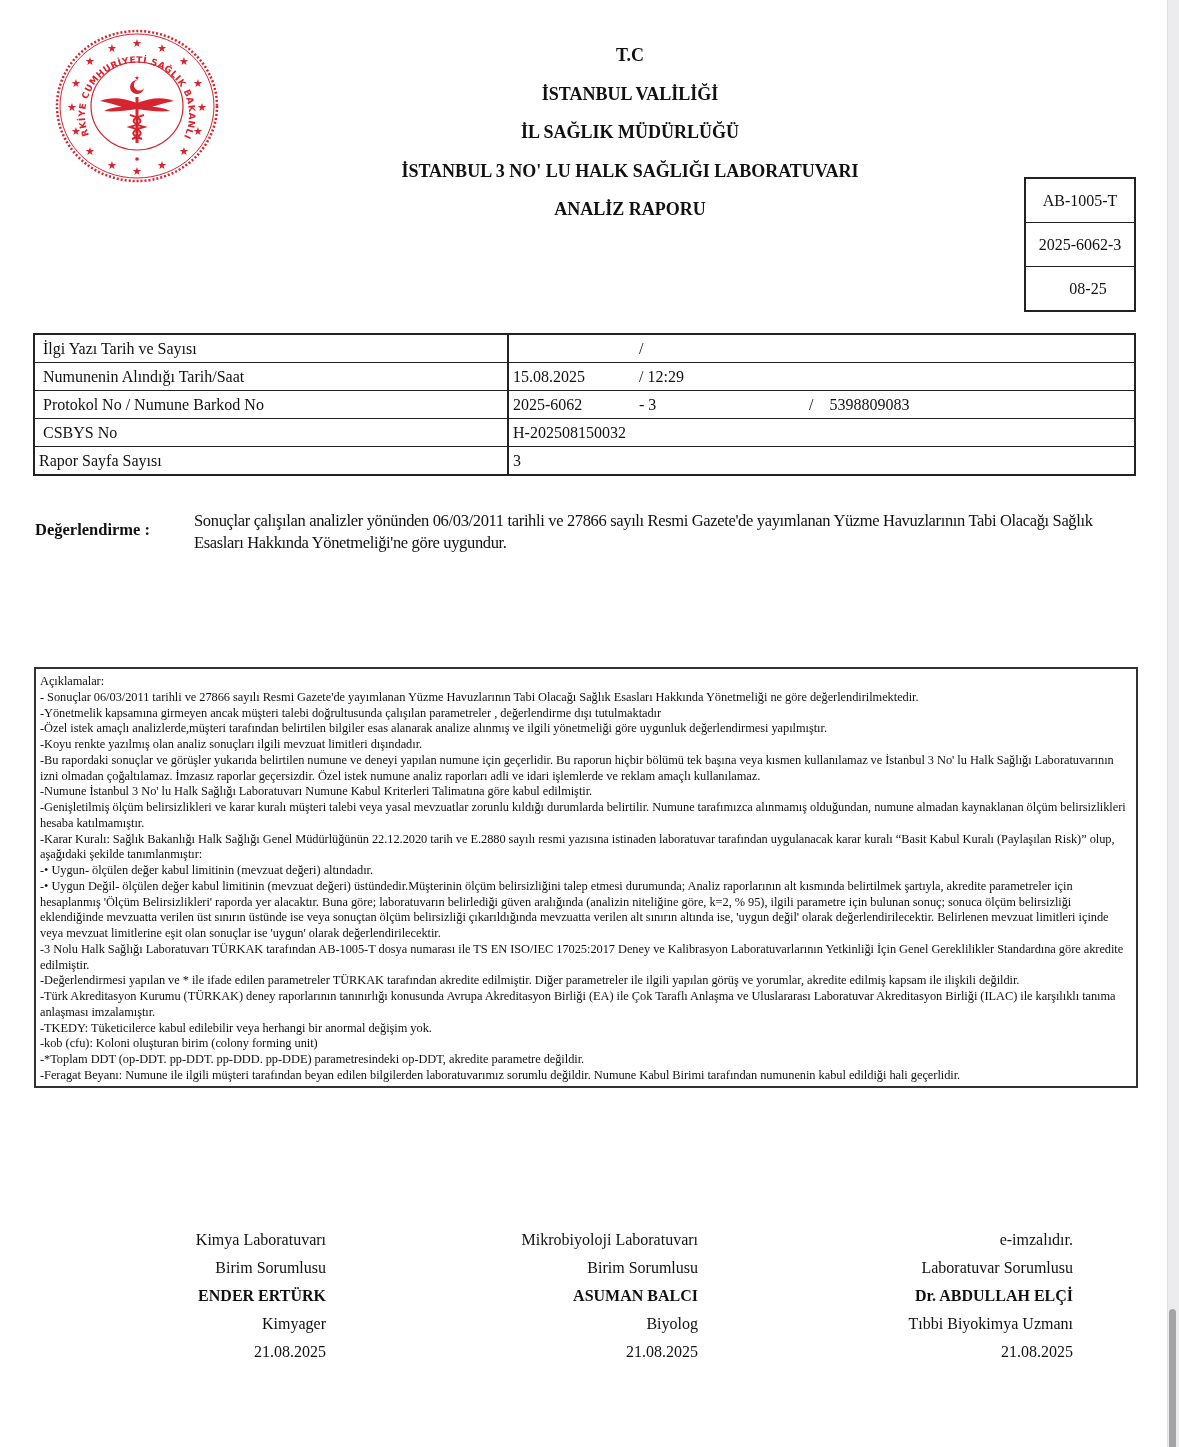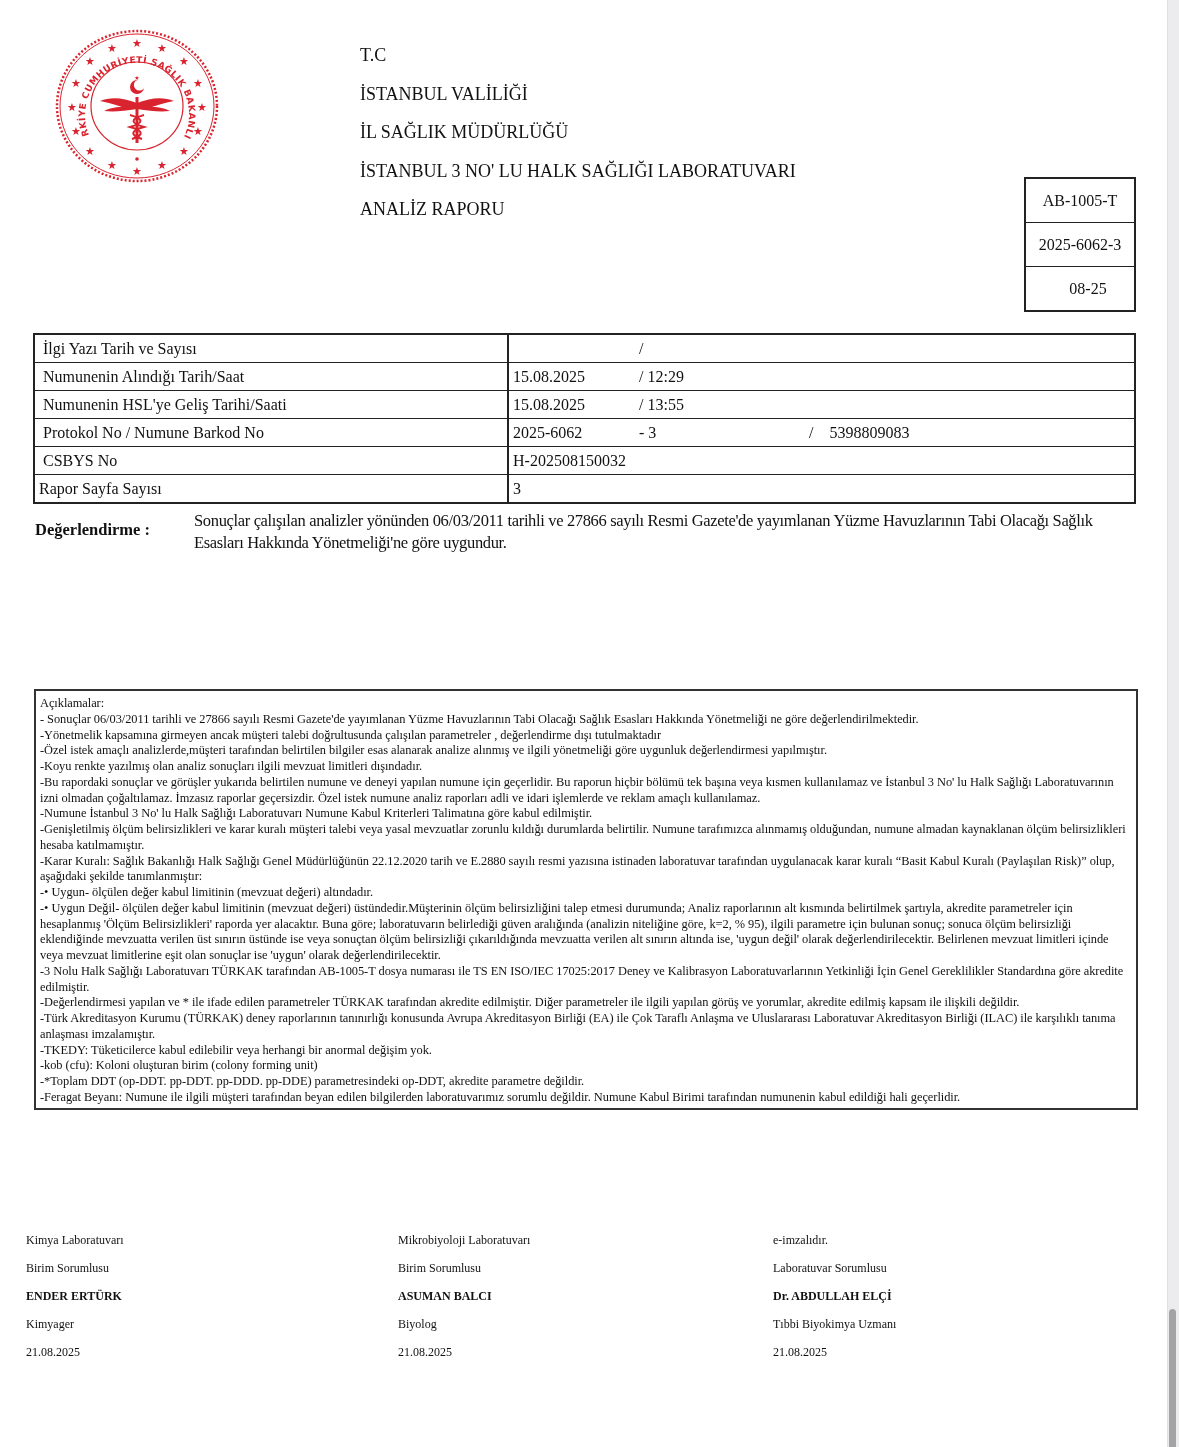--- a/index.html
+++ b/index.html
@@ -11,21 +11,21 @@
   .page { position: absolute; left: 0; top: 0; width: 1168px; height: 1447px; background: #fff; }
 
   
   .scroll-track { position: absolute; right: 0; top: 0; width: 11px; height: 1447px; background: #ececee; border-left: 1px solid #e0e0e2; }
   .scroll-thumb { position: absolute; right: 3px; top: 1309px; width: 7px; height: 138px; background: #a3a3a3; border-radius: 4px 4px 0 0; }
 
   
   .logo { position: absolute; left: 52px; top: 27px; width: 170px; height: 158px; }
 
   
-  .header { position: absolute; left: 360px; top: 40px; width: 540px; font-weight: normal; font-size: 18px; }
+  .header { position: absolute; left: 360px; top: 40px; width: 540px; text-align: center; font-weight: bold; font-size: 18px; }
   .header div { height: 38.5px; line-height: 30px; }
 
   
   .ref-box { position: absolute; left: 1024px; top: 177px; width: 108px; border: 2px solid #222; }
   .ref-box div { height: 43px; line-height: 43px; text-align: center; font-size: 16px; border-bottom: 1px solid #222; }
   .ref-box div:last-child { border-bottom: none; margin-left: 16px; }
 
   
   .info-table { position: absolute; left: 33px; top: 333px; width: 1103px; border-collapse: collapse; border: 2px solid #222; font-size: 16px; }
   .info-table td { border: 1px solid #222; height: 27px; padding: 0 8px; vertical-align: middle; }
@@ -34,25 +34,25 @@
   .info-table tr.last td.lbl { padding-left: 4px; }
   .v-a { display: inline-block; width: 126px; }
   .v-b { display: inline-block; width: 142px; }
   .v-c { display: inline-block; }
 
   
   .assess-label { position: absolute; left: 35px; top: 520px; font-weight: bold; font-size: 16.5px; }
   .assess-text { position: absolute; left: 194px; top: 510px; width: 930px; font-size: 16.5px; line-height: 22px; letter-spacing: -0.35px; }
 
   
-  .notes { position: absolute; left: 34px; top: 667px; width: 1092px; height: 412px; border: 2px solid #333; padding: 5px 4px 0 4px; font-size: 12.4px; line-height: 15.75px; letter-spacing: -0.05px; margin-top: 22px; }
+  .notes { position: absolute; left: 34px; top: 667px; width: 1092px; height: 412px; border: 2px solid #333; padding: 5px 4px 0 4px; font-size: 12.4px; line-height: 15.75px; letter-spacing: -0.05px; }
   .notes p { margin: 0; }
 
   
-  .sig { position: absolute; top: 1226px; width: 300px; text-align: left; font-size: 12px; }
+  .sig { position: absolute; top: 1226px; width: 300px; text-align: right; font-size: 16px; }
   .sig div { height: 28px; line-height: 28px; }
   .sig .name { font-weight: bold; }
   .sig-1 { left: 26px; }
   .sig-2 { left: 398px; }
   .sig-3 { left: 773px; }
 </style>
 </head>
 <body>
 
 <div class="page">
@@ -121,24 +121,20 @@
     <tbody>
       <tr>
         <td class="lbl">İlgi Yazı Tarih ve Sayısı</td>
         <td class="val"><span class="v-a"></span><span class="v-b">/</span><span class="v-c"></span></td>
       </tr>
       <tr>
         <td class="lbl">Numunenin Alındığı Tarih/Saat</td>
         <td class="val"><span class="v-a">15.08.2025</span><span class="v-b">/ 12:29</span><span class="v-c"></span></td>
       </tr>
       <tr>
-        <td class="lbl">Numunenin HSL'ye Geliş Tarihi/Saati</td>
-        <td class="val"><span class="v-a">15.08.2025</span><span class="v-b">/ 13:55</span><span class="v-c"></span></td>
-      </tr>
-      <tr>
         <td class="lbl">Protokol No / Numune Barkod No</td>
         <td class="val"><span class="v-a">2025-6062</span><span class="v-b">- 3</span><span class="v-c" style="white-space:pre;margin-left:28px;">/    5398809083</span></td>
       </tr>
       <tr>
         <td class="lbl">CSBYS No</td>
         <td class="val"><span>H-202508150032</span></td>
       </tr>
       <tr class="last">
         <td class="lbl">Rapor Sayfa Sayısı</td>
         <td class="val"><span>3</span></td>

